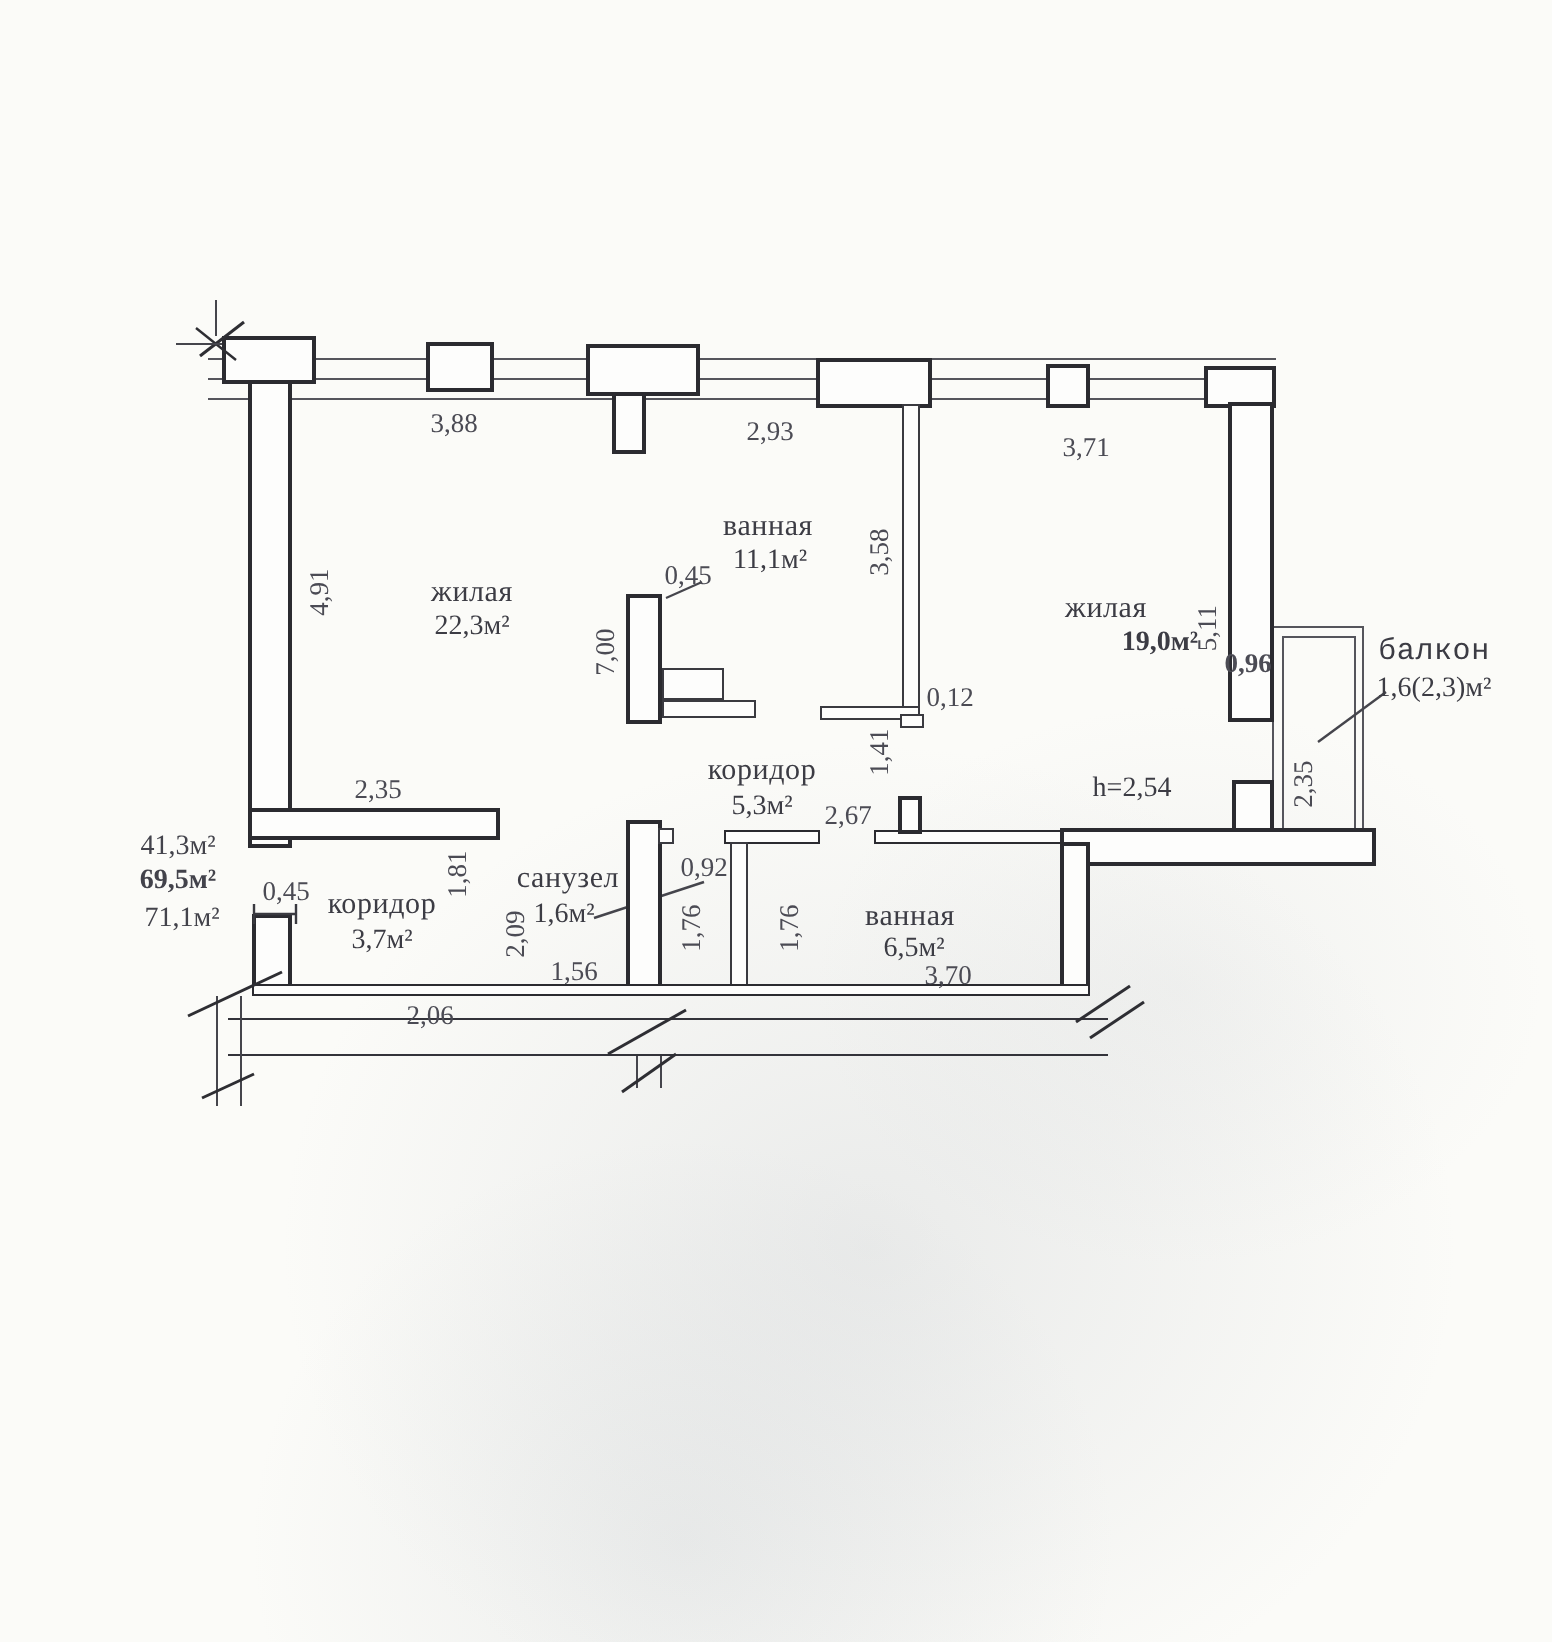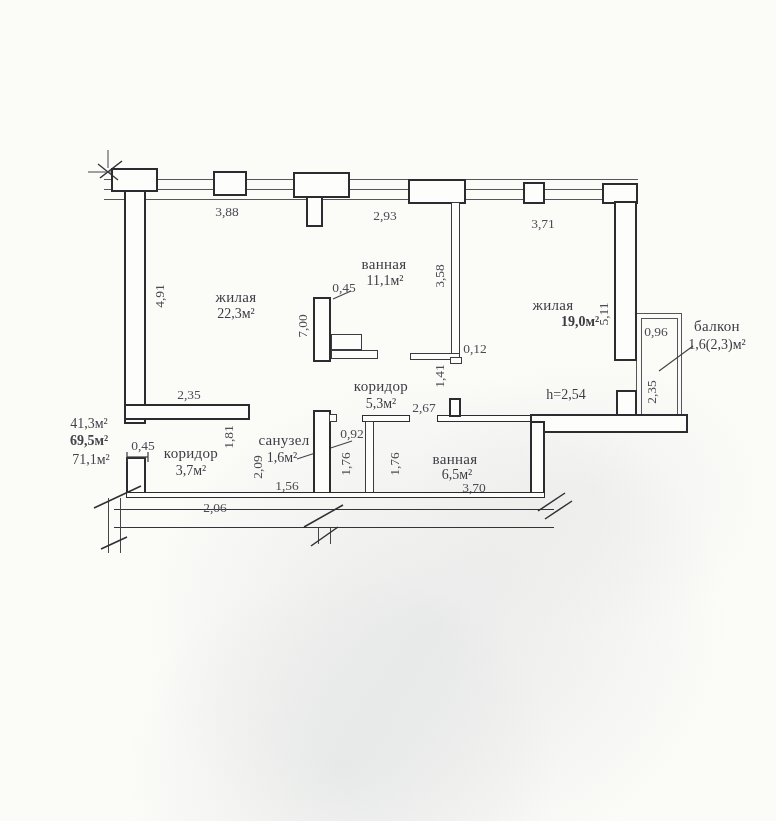--- a/index.html
+++ b/index.html
@@ -113,37 +113,37 @@
   <div class="lbl room" style="left:553px;top:305px;z-index:6;">жилая</div>
   <div class="lbl area" style="left:580px;top:322px;z-index:6;font-weight:bold;">19,0м²</div>
   <div class="lbl room" style="left:381px;top:386px;z-index:6;">коридор</div>
   <div class="lbl area" style="left:381px;top:404px;z-index:6;">5,3м²</div>
   <div class="lbl room" style="left:284px;top:440px;z-index:6;">санузел</div>
   <div class="lbl area" style="left:282px;top:458px;z-index:6;">1,6м²</div>
   <div class="lbl room" style="left:455px;top:459px;z-index:6;">ванная</div>
   <div class="lbl area" style="left:457px;top:475px;z-index:6;">6,5м²</div>
   <div class="lbl room" style="left:191px;top:453px;z-index:6;">коридор</div>
   <div class="lbl area" style="left:191px;top:471px;z-index:6;">3,7м²</div>
-  <div class="lbl room" style="left:717px;top:326px;z-index:6;">балкон</div>
+  <div class="lbl room" style="left:717px;top:326px;z-index:6;font-family:Liberation Mono, monospace;">балкон</div>
   <div class="lbl area" style="left:717px;top:345px;z-index:6;">1,6(2,3)м²</div>
 
   <div class="lbl area" style="left:566px;top:395px;z-index:6;">h=2,54</div>
 
   <div class="lbl tot" style="left:89px;top:424px;z-index:6;">41,3м²</div>
   <div class="lbl tot" style="left:89px;top:441px;z-index:6;font-weight:bold;">69,5м²</div>
   <div class="lbl tot" style="left:91px;top:460px;z-index:6;">71,1м²</div>
 
   <div class="lbl dim" style="left:227px;top:212px;z-index:6;">3,88</div>
   <div class="lbl dim" style="left:385px;top:216px;z-index:6;">2,93</div>
   <div class="lbl dim" style="left:543px;top:224px;z-index:6;">3,71</div>
   <div class="lbl dim" style="left:344px;top:288px;z-index:6;">0,45</div>
   <div class="lbl dim" style="left:475px;top:349px;z-index:6;">0,12</div>
   <div class="lbl dim" style="left:189px;top:395px;z-index:6;">2,35</div>
   <div class="lbl dim" style="left:424px;top:408px;z-index:6;">2,67</div>
-  <div class="lbl dim" style="left:656px;top:332px;z-index:6;">0,96</div>
+  <div class="lbl dim" style="left:624px;top:332px;z-index:6;font-weight:bold;">0,96</div>
   <div class="lbl dim" style="left:143px;top:446px;z-index:6;">0,45</div>
   <div class="lbl dim" style="left:215px;top:508px;z-index:6;">2,06</div>
   <div class="lbl dim" style="left:287px;top:486px;z-index:6;">1,56</div>
   <div class="lbl dim" style="left:352px;top:434px;z-index:6;">0,92</div>
   <div class="lbl dim" style="left:474px;top:488px;z-index:6;">3,70</div>
 
   <div class="lbl dim v" style="left:160px;top:296px;z-index:6;">4,91</div>
   <div class="lbl dim v" style="left:303px;top:326px;z-index:6;">7,00</div>
   <div class="lbl dim v" style="left:440px;top:276px;z-index:6;">3,58</div>
   <div class="lbl dim v" style="left:604px;top:314px;z-index:6;">5,11</div>

